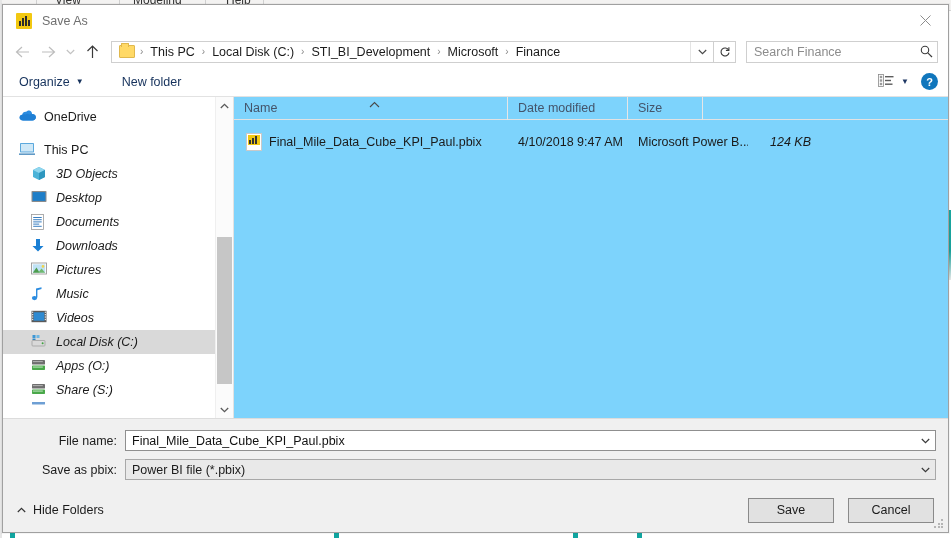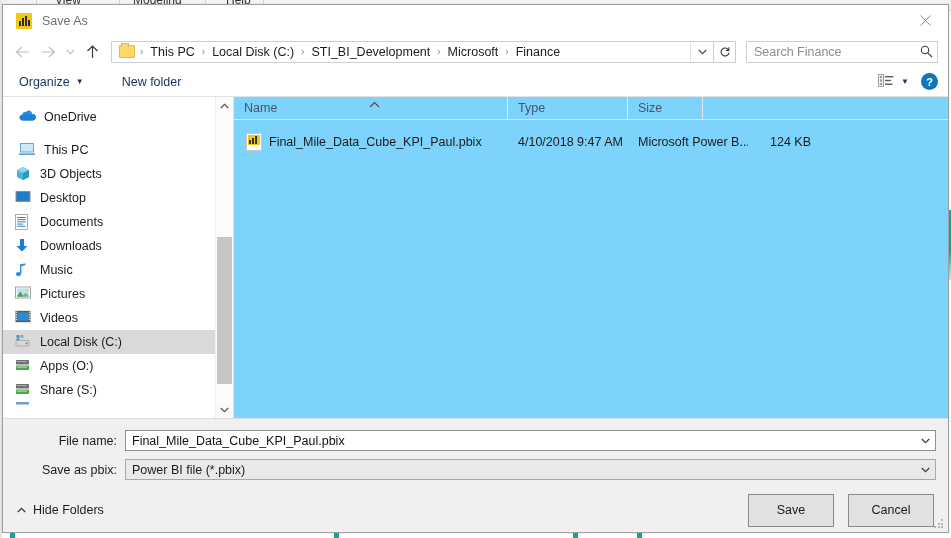--- a/index.html
+++ b/index.html
@@ -121,21 +121,21 @@
   
   .dlg-body{flex:1;display:flex;min-height:0;background:#fff;}
   .sidebar{
     width:212px;flex:0 0 212px;position:relative;overflow:hidden;background:#fff;
   }
   .sb-spacer{height:8px;}
   .sb-item{
     height:24px;display:flex;align-items:center;font-size:12.5px;color:#1b1b1b;
     padding-left:16px;box-sizing:border-box;white-space:nowrap;
   }
-  .sb-item.indent{padding-left:12px;}
+  .sb-item.indent{padding-left:28px;font-style:italic;}
   .sb-item.selected{background:#d9d9d9;}
   .sb-ico{width:18px;height:16px;margin-right:7px;flex:0 0 18px;position:relative;}
 
   .scroll-col{width:17px;flex:0 0 17px;background:#fff;position:relative;border-left:1px solid #efefef;}
   .sc-track{position:absolute;left:0;top:0;width:17px;bottom:0;background:#fbfbfb;}
   .sc-arrow{position:absolute;left:0;width:17px;height:17px;display:flex;align-items:center;justify-content:center;color:#5a5a5a;font-size:9px;}
   .sc-arrow.top{top:0;}
   .sc-arrow.bot{bottom:0;}
   .sc-thumb{position:absolute;left:1px;width:15px;background:#c6c6c6;}
   .split{width:1px;flex:0 0 1px;background:#e2e2e2;}
@@ -202,21 +202,21 @@
 
   
   .footer{
     flex:0 0 44px;background:#f0f0f0;display:flex;align-items:center;
     padding:0 14px 0 14px;box-sizing:border-box;position:relative;
   }
   .hide-folders{display:flex;align-items:center;font-size:12.5px;color:#1b1b1b;}
   .hf-caret{font-size:9px;margin-right:7px;color:#333;}
   .btns{margin-left:auto;display:flex;gap:14px;}
   .btn{
-    width:86px;height:33px;border:1px solid #8a8a8a;background:#e1e1e1;
+    width:86px;height:25px;border:1px solid #8a8a8a;background:#e1e1e1;
     display:flex;align-items:center;justify-content:center;font-size:12.5px;color:#1b1b1b;
     box-sizing:border-box;
   }
   .grip{position:absolute;right:4px;bottom:3px;width:10px;height:10px;}
   .grip s{position:absolute;width:2px;height:2px;background:#b5b5b5;display:block;}
 </style>
 </head>
 <body>
 
 <div id="app-bg">
@@ -405,39 +405,39 @@
         <span class="sb-ico">
           <svg width="14" height="15" viewBox="0 0 14 15">
               <path d="M5 1 L9 1 L9 8 L12.5 8 L7 13.5 L1.5 8 L5 8 Z" fill="#1a7fd4"></path>
             </svg>
         </span>
         <span>Downloads</span>
       </div>
 
       <div class="sb-item indent">
         <span class="sb-ico">
-          <svg width="13" height="15" viewBox="0 0 13 15">
-              <path d="M5 12 L5 2.5 L10.5 1.2 L10.5 3.1 L6.4 4.2 L6.4 11.5 Z" fill="#2b8ce0"></path>
-              <ellipse cx="3.5" cy="12.1" rx="2.6" ry="2.1" fill="#2b8ce0"></ellipse>
-            </svg>
-        </span>
-        <span>Music</span>
-      </div>
-
-      <div class="sb-item indent">
-        <span class="sb-ico">
           <svg width="17" height="14" viewBox="0 0 17 14">
               <rect x="0.5" y="1" width="15" height="11" fill="#fff" stroke="#999" stroke-width="0.9"></rect>
               <rect x="1.8" y="2.3" width="12.4" height="8.4" fill="#bfe2f5"></rect>
               <path d="M1.8 10.7 L5.5 5.6 L8.6 10.7 Z" fill="#4e9c4e"></path>
               <path d="M7 10.7 L10.6 6.6 L14.2 10.7 Z" fill="#6fb86f"></path>
               <circle cx="12" cy="4.4" r="1.3" fill="#f3d34a"></circle>
             </svg>
         </span>
         <span>Pictures</span>
+      </div>
+
+      <div class="sb-item indent">
+        <span class="sb-ico">
+          <svg width="13" height="15" viewBox="0 0 13 15">
+              <path d="M5 12 L5 2.5 L10.5 1.2 L10.5 3.1 L6.4 4.2 L6.4 11.5 Z" fill="#2b8ce0"></path>
+              <ellipse cx="3.5" cy="12.1" rx="2.6" ry="2.1" fill="#2b8ce0"></ellipse>
+            </svg>
+        </span>
+        <span>Music</span>
       </div>
 
       <div class="sb-item indent">
         <span class="sb-ico">
           <svg width="17" height="14" viewBox="0 0 17 14">
               <rect x="0.5" y="0.8" width="15" height="11.4" fill="#5a5a5a"></rect>
               <rect x="2.6" y="2.3" width="10.8" height="8.4" fill="#2e8ad1"></rect>
               <rect x="1.1" y="1.6" width="1.1" height="1.3" fill="#eee"></rect>
               <rect x="1.1" y="4" width="1.1" height="1.3" fill="#eee"></rect>
               <rect x="1.1" y="6.4" width="1.1" height="1.3" fill="#eee"></rect>
@@ -517,39 +517,39 @@
     <div class="filepane">
       <div class="colhead">
         <div class="col c-name">
           <span>Name</span>
           <span class="sortcaret">
             <svg width="11" height="7" viewBox="0 0 11 7">
                 <path d="M1 6 L5.5 1.6 L10 6" stroke="#4a4a4a" stroke-width="1.1" fill="none"></path>
               </svg>
           </span>
         </div>
-        <div class="col c-type">Type</div>
+        <div class="col c-date">Date modified</div>
         <div class="col c-size">Size</div>
       </div>
 
       <div class="rows">
         <div class="frow" style="margin-top:10px;">
           <div class="fcell c-name">
             <span class="pbix-ico">
                 <b>
                   <i></i>
                   <i></i>
                   <i></i>
                 </b>
               </span>
             <span>Final_Mile_Data_Cube_KPI_Paul.pbix</span>
           </div>
           <div class="fcell c-date">4/10/2018 9:47 AM</div>
           <div class="fcell c-type">Microsoft Power B...</div>
-          <div class="fcell c-size" style="text-align:right;padding-right:12px;">124 KB</div>
+          <div class="fcell c-size" style="text-align:right;padding-right:12px;font-style:italic;">124 KB</div>
         </div>
       </div>
     </div>
   </div>
 
   <div class="formarea">
     <div class="frm-row">
       <div class="frm-lbl">File name:</div>
       <div class="frm-input">
         <input type="text" value="Final_Mile_Data_Cube_KPI_Paul.pbix" style="">

